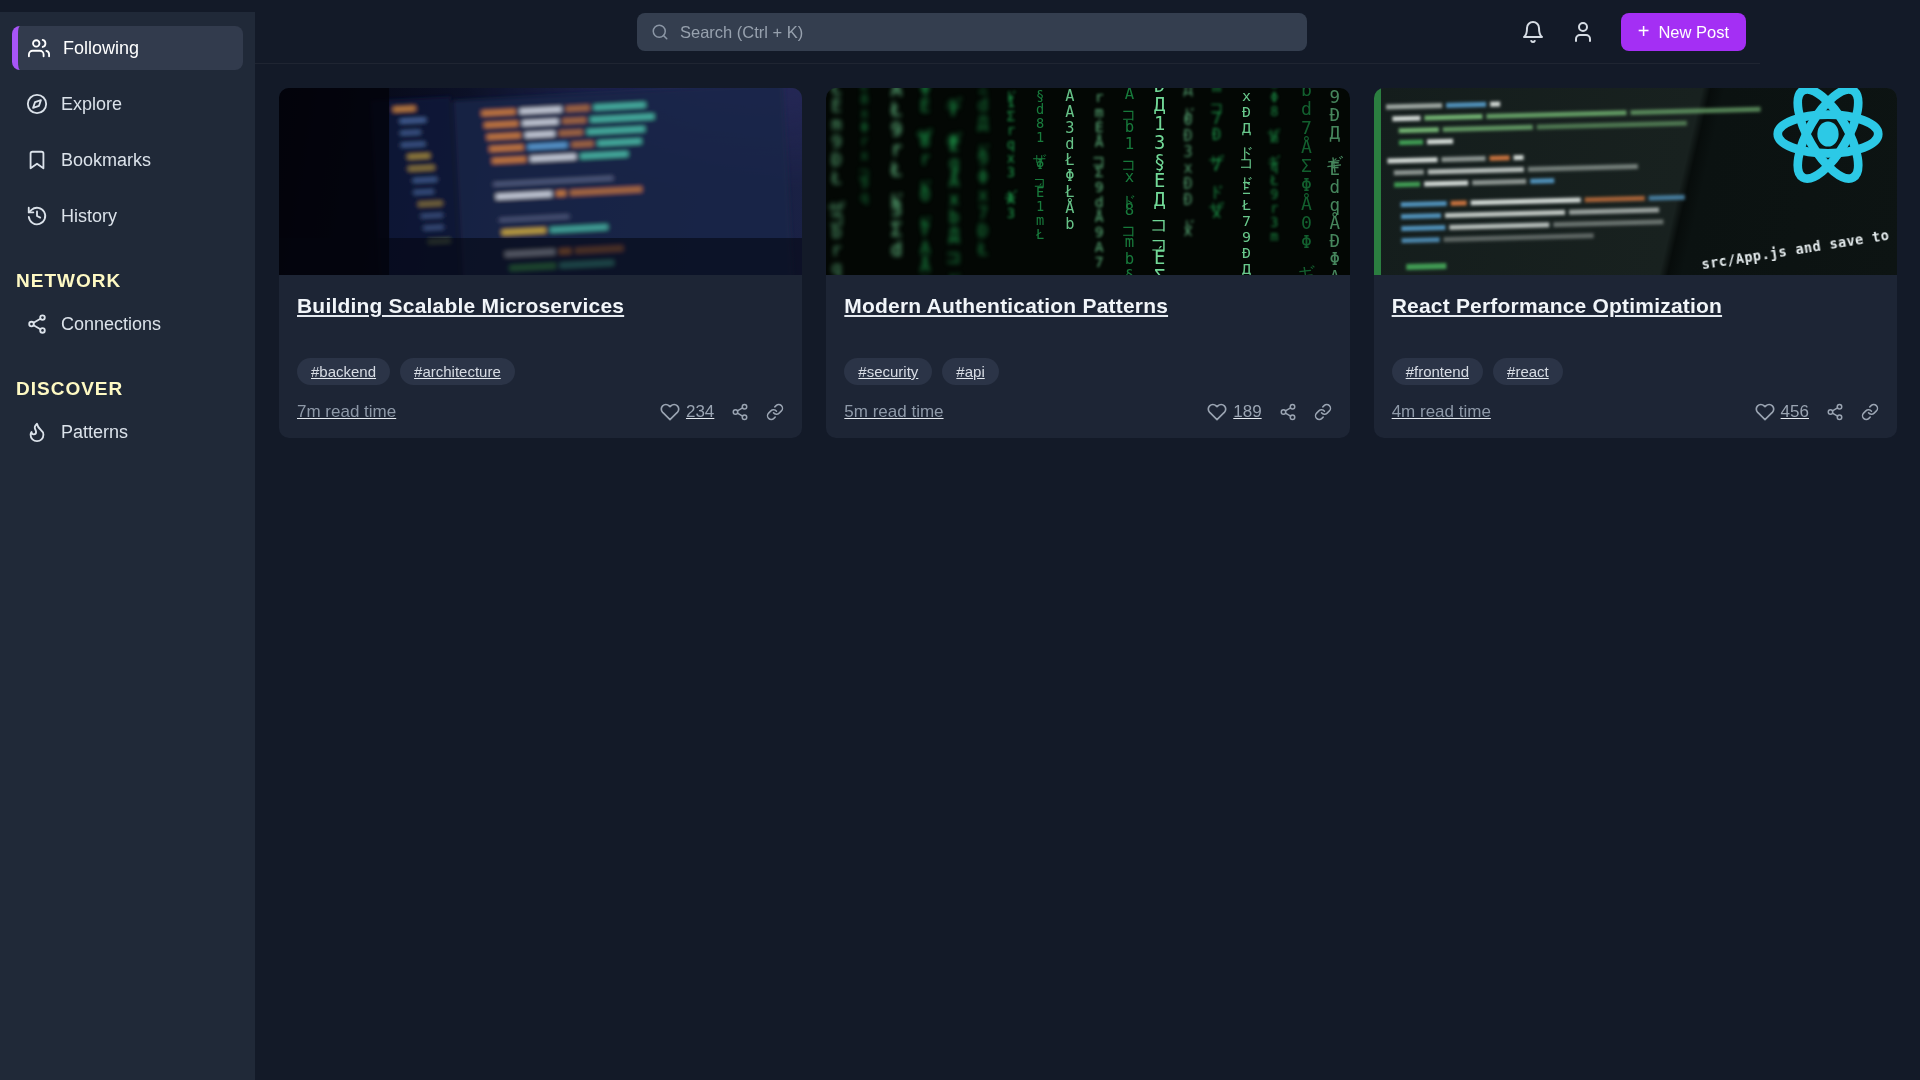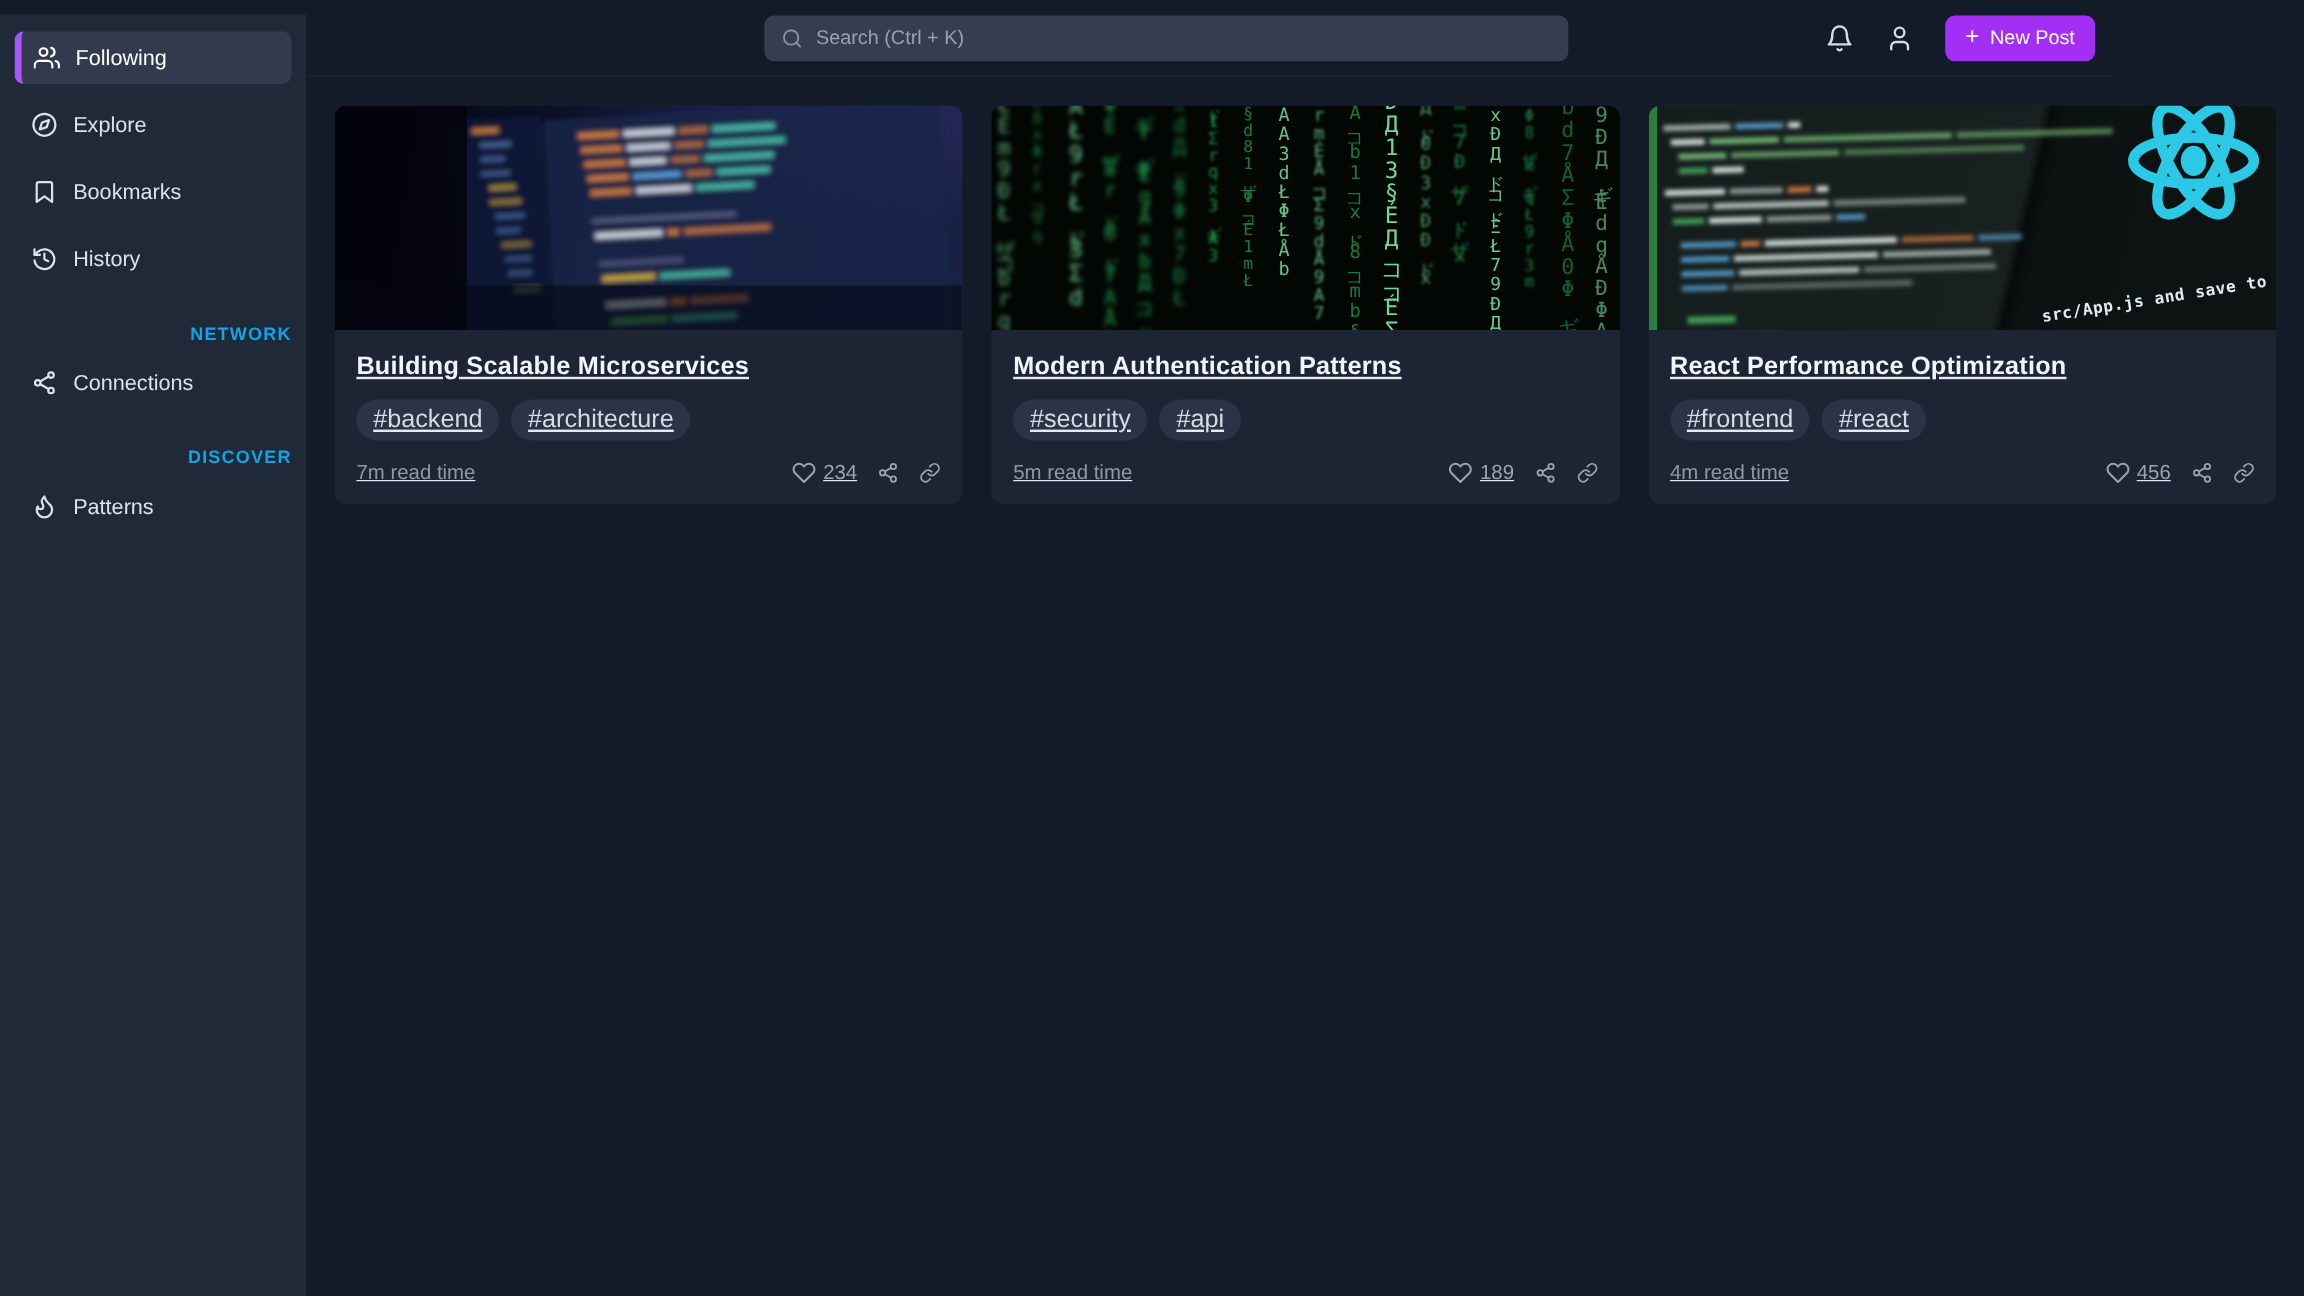--- a/index.html
+++ b/index.html
@@ -21,22 +21,22 @@
     color:#dbe2ea; font-size:18px;
   }
   .side-item .s-icon { width:22px; height:22px; margin-right:13px; flex:0 0 22px; }
   .side-item svg { width:22px; height:22px; stroke:#dbe2ea; fill:none; stroke-width:2; stroke-linecap:round; stroke-linejoin:round; }
   .side-item.active {
     background:#323b4d; color:#ffffff;
     border-left:6px solid #a855f7; padding-left:10px;
   }
   .side-item.active svg { stroke:#ffffff; }
   .section-header {
-    font-size:15px; letter-spacing:1px; color:#0ea5e9;
-    margin:32px 0 10px 4px; font-weight:600;text-align:right;
+    font-size:19px; letter-spacing:1px; color:#fef9c3;
+    margin:32px 0 10px 4px; font-weight:600;
   }
 
   
   .topbar {
     position:absolute; left:0; top:0; width:1760px; height:64px;
     background:#131a28; border-bottom:1px solid rgba(255,255,255,0.05); z-index:10;
   }
   .search-box {
     position:absolute; left:637px; top:13px; width:670px; height:38px;
     background:#343e4f; border-radius:8px; display:flex; align-items:center;
@@ -70,22 +70,22 @@
   }
   .card-grid { display:grid; grid-template-columns:repeat(3,1fr); gap:24px; }
   .card {
     background:#1d2535; border-radius:10px; overflow:hidden; cursor:pointer;
   }
   .card-img { height:187px; position:relative; overflow:hidden; }
   .card-body { padding:19px 18px 16px 18px;text-decoration:underline; }
   .card-title { font-size:21px; font-weight:700; color:#f1f5f9; letter-spacing:0.2px; }
   .tags { display:flex; gap:10px; margin-top:15px; }
   .tag {
-    background:#2b3447; color:#d7dce4; font-size:21px;
-    padding:5px 14px; border-radius:999px; cursor:pointer;
+    background:#2b3447; color:#d7dce4; font-size:15px;
+    padding:5px 14px; border-radius:999px; cursor:pointer;margin-top:25px;
   }
   .card-footer {
     margin-top:17px; display:flex; align-items:flex-end; justify-content:space-between;
     color:#8e99a8; font-size:17px;
   }
   .actions { display:flex; align-items:center; gap:17px; }
   .likes { display:flex; align-items:center; gap:6px; cursor:pointer; color:#9aa4b2; }
   .actions svg { width:18px; height:18px; stroke:#9aa4b2; fill:none; stroke-width:2; stroke-linecap:round; stroke-linejoin:round; cursor:pointer; }
   .likes svg { width:20px; height:20px; }
 

